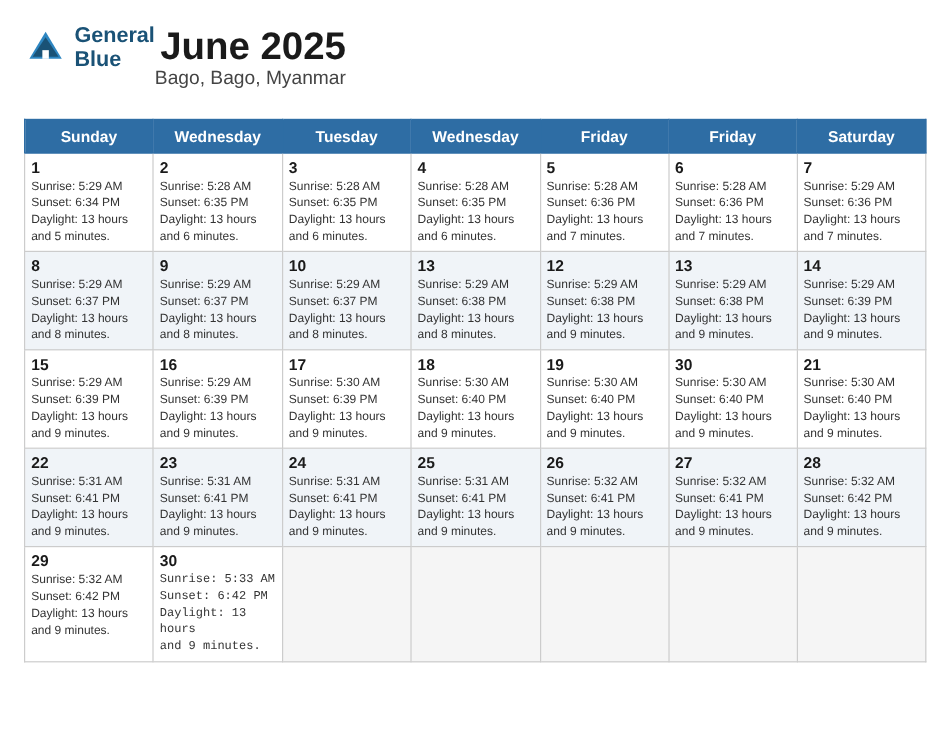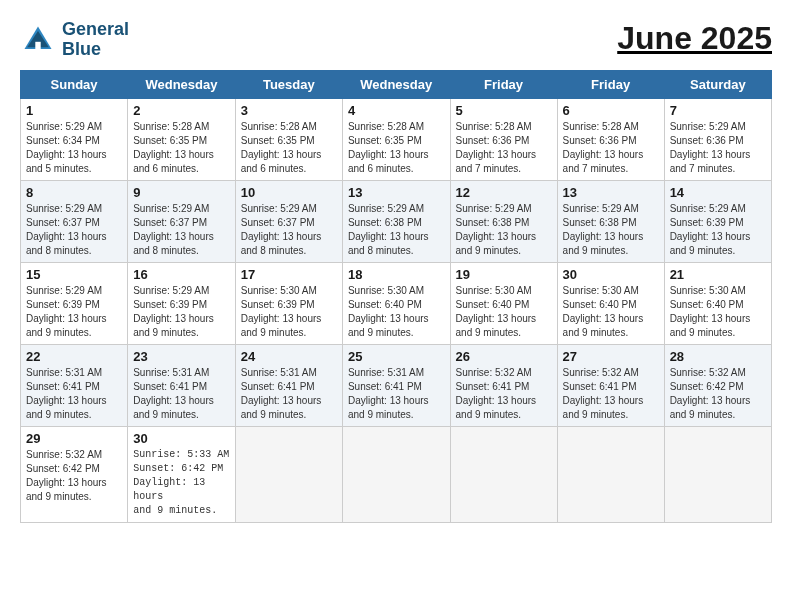--- a/index.html
+++ b/index.html
@@ -5,42 +5,41 @@
     * { box-sizing: border-box; margin: 0; padding: 0; }
     body {
       font-family: Arial, sans-serif;
       background: #fff;
       width: 792px;
       min-height: 612px;
       padding: 20px;
     }
     .header-area {
       display: flex;
-      justify-content: space-between;
+      justify-content: flex-start;
       align-items: flex-start;
-      margin-bottom: 10px;
+      margin-bottom: 24px;
     }
     .logo {
       display: flex;
       align-items: center;
       gap: 6px;
     }
     .logo-text {
       font-size: 18px;
       font-weight: bold;
       color: #1a5276;
       line-height: 1.1;
     }
     .logo-icon {
       width: 36px;
       height: 36px;
     }
     .title-area {
       text-align: right;
-      text-decoration: underline;
     }
     .month-title {
       font-size: 32px;
       font-weight: bold;
       color: #1a1a1a;
     }
     .location-title {
       font-size: 16px;
       color: #444;
     }
@@ -95,20 +94,21 @@
       <polygon points="20,10 32,28 8,28" fill="#1a5276"></polygon>
       <rect x="17" y="22" width="6" height="8" fill="#fff"></rect>
     </svg>
     <div class="logo-text">
       <div>General</div>
       <div>Blue</div>
     </div>
   </div>
   <div class="title-area">
     <div class="month-title">June 2025</div>
+    <div class="location-title">Bago, Bago, Myanmar</div>
   </div>
 </div>
 
 <table class="calendar">
   <thead>
     <tr>
       <th>Sunday</th>
       <th>Wednesday</th>
       <th>Tuesday</th>
       <th>Wednesday</th>

